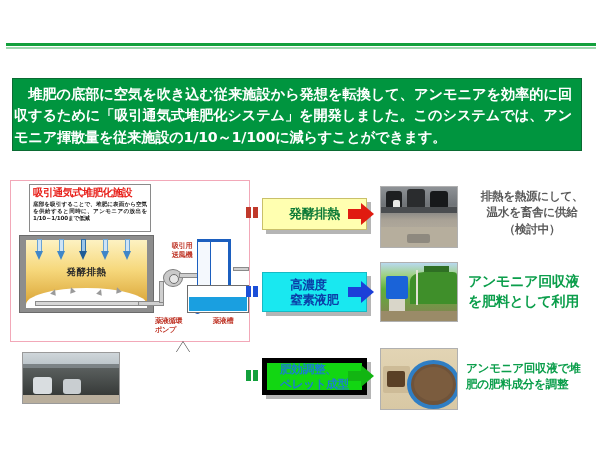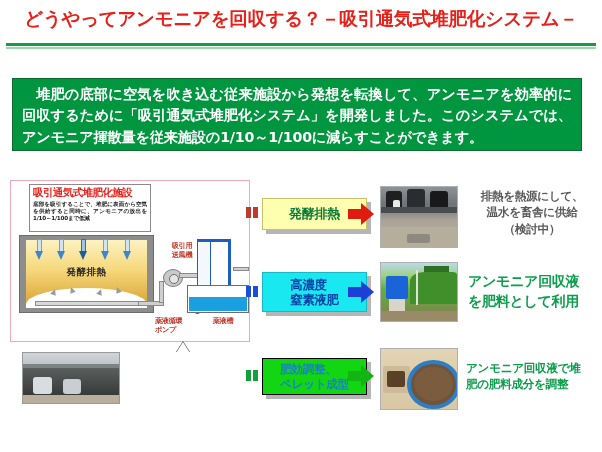--- a/index.html
+++ b/index.html
@@ -24,21 +24,21 @@
     position:absolute;left:6px;top:43px;width:590px;height:6px;
   }
   #title-rule .r1{position:absolute;left:0;top:0;width:100%;height:3px;background:#12a03c;}
   #title-rule .r2{position:absolute;left:0;top:4px;width:100%;height:2px;background:#9ed8ae;}
 
   
   #summary{
     position:absolute;left:12px;top:78px;width:570px;height:73px;
     background:#00953f;border:1px solid #0b6b33;
     box-sizing:border-box;
-    padding:5px 9px 0 9px;
+    padding:5px 9px 0 1px;
     color:#ffffff;font-size:14.2px;font-weight:bold;
     line-height:1.50;letter-spacing:-0.2px;
     text-align:justify;
   }
   #summary p{margin:0;text-indent:1em;}
 
   
   #diagram{
     position:absolute;left:10px;top:180px;width:240px;height:162px;
     background:#ffffff;border:1px solid #f2a8b8;
@@ -179,21 +179,21 @@
     background:#ffffb0;border:1px solid #c9c06a;
     color:#0b7a36;font-size:13px;
   }
   #box-nfert{
     left:262px;top:272px;width:105px;height:40px;
     background:#19e8f0;border:1px solid #17b9c4;
     color:#0b3fa8;font-size:12.4px;
   }
   #box-pellet{
     left:262px;top:358px;width:105px;height:37px;
-    background:#12d612;border:1px solid #000000;
+    background:#12d612;border:5px solid #000000;
     color:#1a7fcf;font-size:11.6px;
   }
 
   
   .barrow{position:absolute;width:26px;height:22px;}
   .barrow .bs{position:absolute;left:0;top:6px;width:14px;height:10px;}
   .barrow .bh{position:absolute;left:13px;top:0;width:0;height:0;
     border-top:11px solid transparent;border-bottom:11px solid transparent;border-left:13px solid;}
   .barrow.red .bs{background:#e01b10;} .barrow.red .bh{border-left-color:#e01b10;}
   .barrow.blue .bs{background:#1c3fd8;} .barrow.blue .bh{border-left-color:#1c3fd8;}
@@ -249,21 +249,20 @@
   #rt-adjust{
     left:466px;top:360px;width:132px;
     color:#0b9e4b;font-size:11.6px;text-align:left;
   }
 </style>
 </head>
 <body>
 
 <div id="slide">
 
-  <div id="title">どうやってアンモニアを回収する？－吸引通気式堆肥化システム－</div>
   <div id="title-rule">
     <div class="r1"></div>
     <div class="r2"></div>
   </div>
 
   <div id="summary">
     <p>堆肥の底部に空気を吹き込む従来施設から発想を転換して、アンモニアを効率的に回収するために「吸引通気式堆肥化システム」を開発しました。このシステムでは、アンモニア揮散量を従来施設の1/10～1/100に減らすことができます。</p>
   </div>
 
   <div id="diagram">

